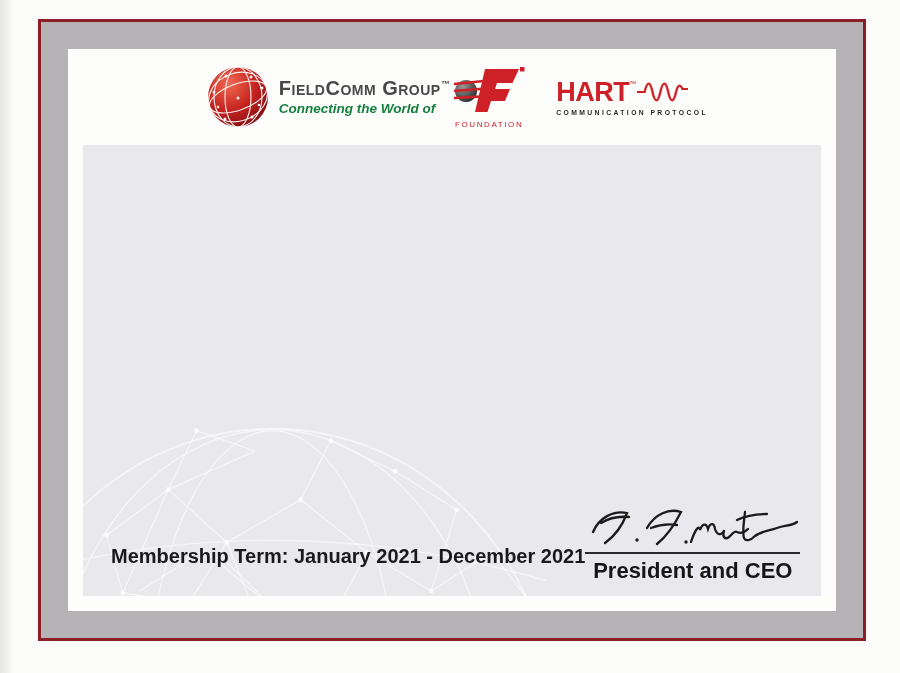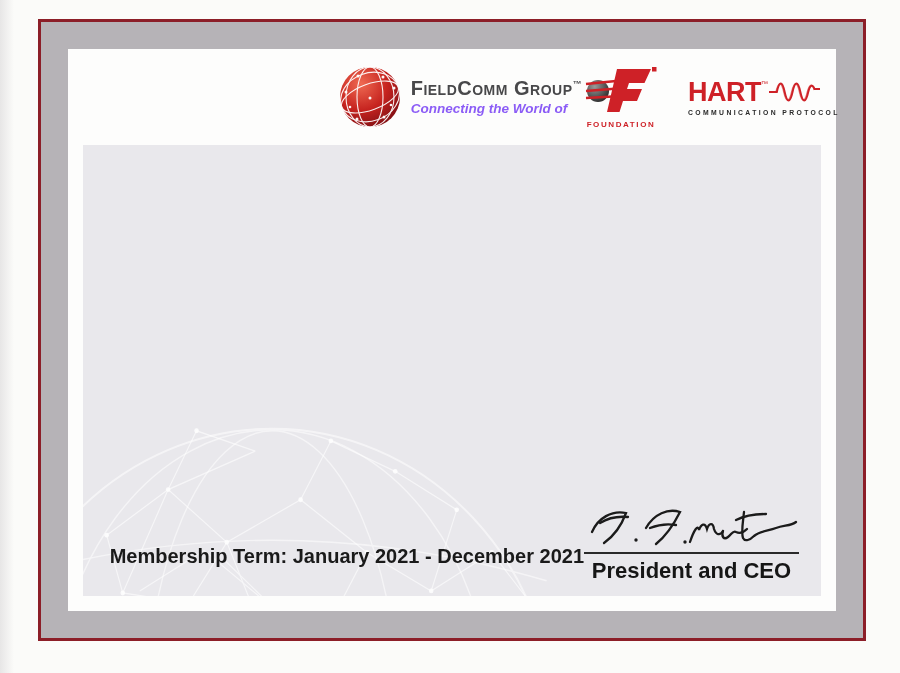--- a/index.html
+++ b/index.html
@@ -13,57 +13,57 @@
   .frame{
     position:absolute;left:38px;top:19px;width:828px;height:622px;
     background:#b6b3b7;border:3px solid #8c1e28;box-sizing:border-box;
   }
   .paper{
     position:absolute;inset:27px;background:#fdfdfc;
   }
   
   .logo-row{
     position:absolute;left:0;right:0;top:0;height:96px;
-    display:flex;align-items:center;justify-content:flex-end;
+    display:flex;align-items:center;justify-content:center;
     padding:0 16px 0 6px;box-sizing:border-box;
   }
   .fieldcomm{display:flex;align-items:center;gap:9px;}
   .fc-text{text-align:left;}
   .fc-name{
     font-variant:small-caps;font-weight:bold;font-size:20px;color:#48484a;
     letter-spacing:.5px;line-height:1;
   }
   .fc-name sup{font-size:9px;font-variant:normal;color:#48484a;}
   .fc-tagline{
-    font-style:italic;font-weight:bold;font-size:13.5px;color:#8b5cf6;line-height:1.12;margin-top:3px;
+    font-style:italic;font-weight:bold;font-size:13.5px;color:#15803d;line-height:1.12;margin-top:3px;
   }
   .right-logos{display:flex;align-items:center;gap:28px;}
   .foundation{text-align:center;width:78px;}
   .foundation-label{
-    font-size:8px;font-weight:bold;color:#ce2127;letter-spacing:1.6px;margin-top:1px;
+    font-size:8px;font-weight:normal;color:#ce2127;letter-spacing:1.6px;margin-top:1px;
   }
   .hart{text-align:left;width:132px;}
   .hart-top{display:flex;align-items:center;line-height:1;}
   .hart-word{font-size:27px;font-weight:bold;color:#ce2127;letter-spacing:-.5px;}
   .hart-tm{font-size:7px;color:#ce2127;align-self:flex-start;margin:2px 1px 0 0;}
   .hart-sub{
     font-size:6.8px;font-weight:bold;color:#2a2a2a;letter-spacing:2.4px;margin-top:3px;white-space:nowrap;
   }
   .fdi{position:relative;}
   
   .panel{
     position:absolute;left:15px;right:15px;top:96px;bottom:15px;
     background:#e9e8ec;text-align:center;overflow:hidden;
   }
   .watermark{position:absolute;inset:0;width:100%;height:100%;pointer-events:none;}
   .panel > *{position:relative;}
   .bottom-row{
     position:absolute;left:0;right:0;bottom:8px;
-    display:flex;justify-content:flex-end;align-items:flex-end;
-    padding:0 22px 0 56px;box-sizing:border-box;
+    display:flex;justify-content:space-between;align-items:flex-end;
+    padding:0 22px 0 28px;box-sizing:border-box;
   }
   .term{
     font-size:20px;font-weight:bold;color:#1a1a1a;margin-bottom:20px;white-space:nowrap;
   }
   .sig-block{width:215px;text-align:center;}
   .sig-svg{display:block;margin:0 auto -2px auto;}
   .sig-line{border-top:2px solid #2a2a2a;}
   .sig-title{font-size:22px;color:#161616;margin-top:4px;padding-bottom:4px;font-weight:bold;}
 </style>
 </head>

